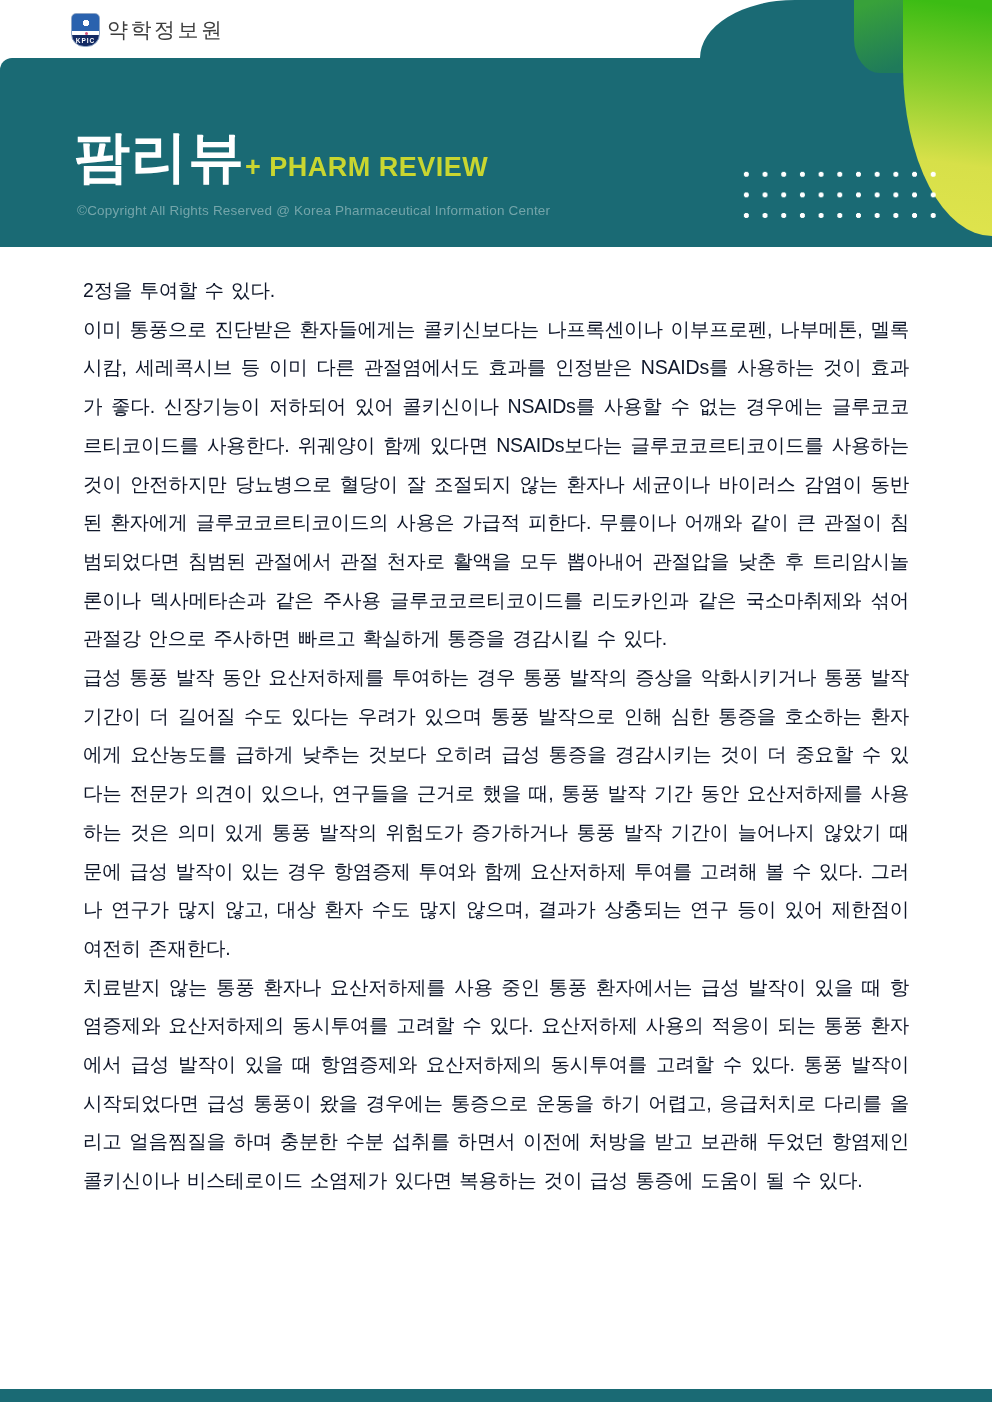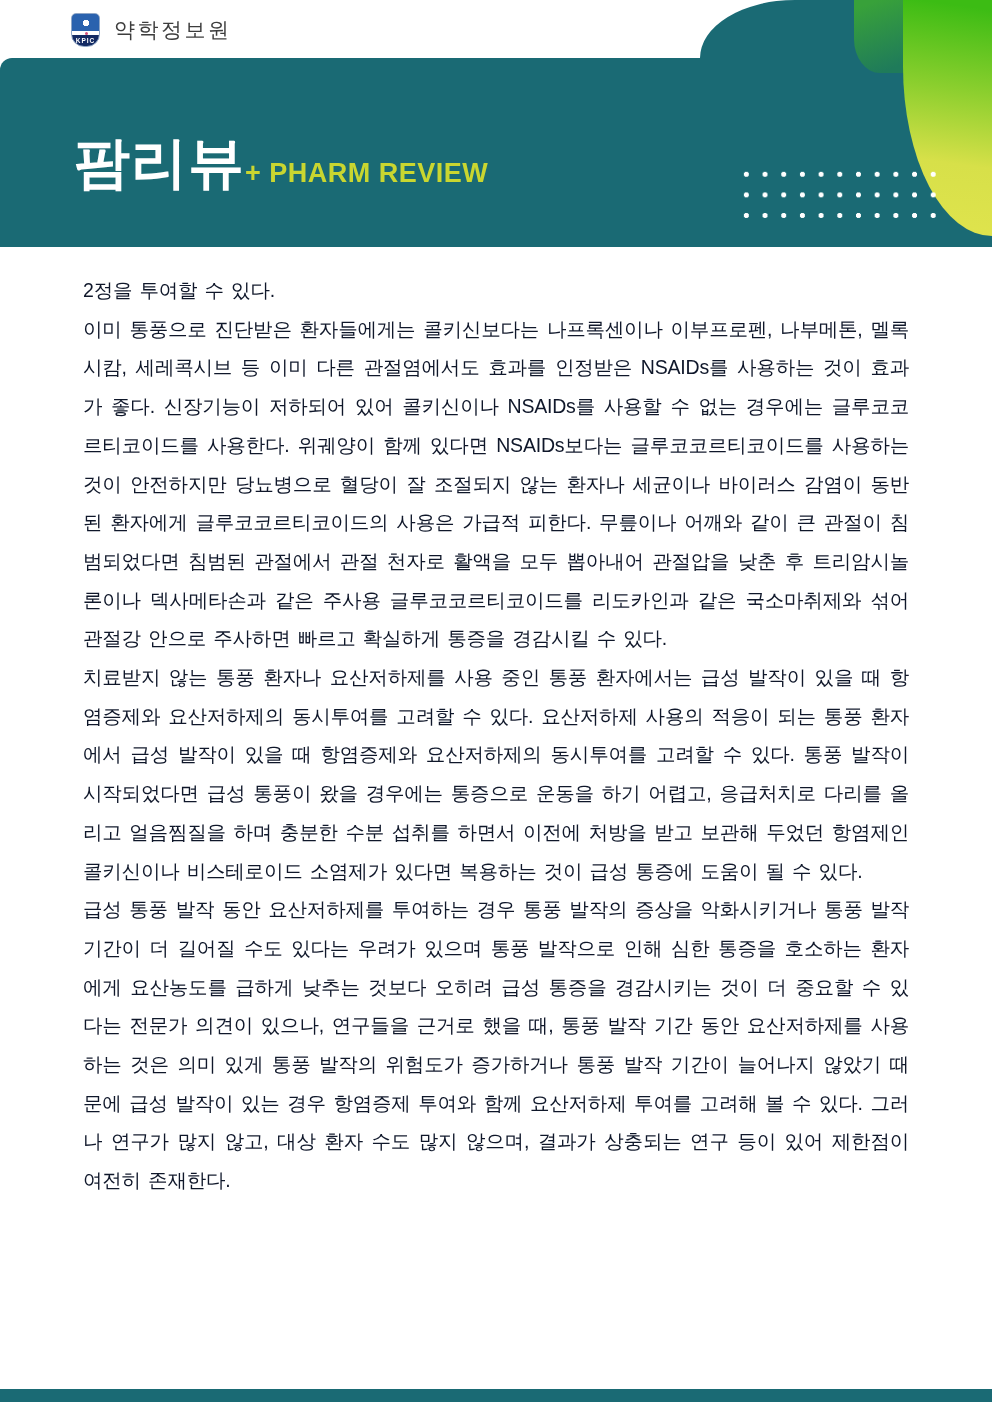--- a/index.html
+++ b/index.html
@@ -2,21 +2,21 @@
 <html><head>
 <meta charset="utf-8">
 <style>
   html,body { margin:0; padding:0; background:#ffffff; }
   .page {
     position:relative; width:992px; height:1403px; background:#ffffff;
     overflow:hidden; font-family:"Liberation Sans","DejaVu Sans",sans-serif;
   }
 
   
-  .logo-row { position:absolute; top:13px; left:71px; display:flex; align-items:center; gap:14px; }
+  .logo-row { position:absolute; top:13px; left:71px; display:flex; align-items:center; gap:7px; }
   .shield {
     position:relative; width:29px; height:34px; box-sizing:border-box;
     border:1px solid #8fa6c6; border-radius:5px 5px 13px 13px;
     background:linear-gradient(180deg,#2a62ae 0%,#2a62ae 52%,#ffffff 52%,#ffffff 66%,#132a63 66%);
   }
   .shield::before { 
     content:""; position:absolute; top:4px; left:9px; width:10px; height:10px;
     background:radial-gradient(circle,#ffffff 0 3px, rgba(255,255,255,0) 3.4px);
   }
   .shield::after { 
@@ -46,21 +46,21 @@
   .green-blob {
     position:absolute; left:903px; top:-58px; width:89px; height:236px;
     background:linear-gradient(188deg,#3cbc14 4%,#8ccf2e 38%,#d7e049 68%,#e0e44d 100%);
     border-bottom-left-radius:89px 170px;
   }
   .dot-grid {
     position:absolute; left:737px; top:106px; width:204px; height:62px;
     background-image:radial-gradient(circle,#ffffff 2.2px,rgba(255,255,255,0) 2.9px);
     background-size:18.7px 20.6px; background-position:0 0;
   }
-  .brand { position:absolute; left:74px; top:74px; display:flex; align-items:baseline; }
+  .brand { position:absolute; left:74px; top:68px; display:flex; align-items:baseline; }
   .brand-title { font-size:56px; font-weight:800; color:#ffffff; line-height:1.1; letter-spacing:1px; }
   .brand-subtitle { font-size:27px; font-weight:600; color:#c9d630; letter-spacing:0.5px; }
   .copyright { position:absolute; left:77px; top:145px; font-size:13.5px; color:#74a5aa; letter-spacing:0.2px; }
 
   
   .content {
     position:absolute; left:83px; top:271px; width:826px;
     font-size:19.5px; line-height:38.7px; color:#0f172a;
     text-align:justify; letter-spacing:-0.2px; word-spacing:2px;
   }
@@ -85,25 +85,26 @@
   <div class="banner">
     <div class="banner-hump"></div>
     <div class="dark-green-shape"></div>
     <div class="green-blob"></div>
     <div class="dot-grid"></div>
 
     <div class="brand">
       <span class="brand-title">팜리뷰</span>
       <span class="brand-subtitle">+ PHARM REVIEW</span>
     </div>
+    <div class="copyright">©Copyright All Rights Reserved @ Korea Pharmaceutical Information Center</div>
   </div>
 
   <div class="content">
     <p>2정을 투여할 수 있다.</p>
     <p>이미 통풍으로 진단받은 환자들에게는 콜키신보다는 나프록센이나 이부프로펜, 나부메톤, 멜록시캄, 세레콕시브 등 이미 다른 관절염에서도 효과를 인정받은 NSAIDs를 사용하는 것이 효과가 좋다. 신장기능이 저하되어 있어 콜키신이나 NSAIDs를 사용할 수 없는 경우에는 글루코코르티코이드를 사용한다. 위궤양이 함께 있다면 NSAIDs보다는 글루코코르티코이드를 사용하는 것이 안전하지만 당뇨병으로 혈당이 잘 조절되지 않는 환자나 세균이나 바이러스 감염이 동반된 환자에게 글루코코르티코이드의 사용은 가급적 피한다. 무릎이나 어깨와 같이 큰 관절이 침범되었다면 침범된 관절에서 관절 천자로 활액을 모두 뽑아내어 관절압을 낮춘 후 트리암시놀론이나 덱사메타손과 같은 주사용 글루코코르티코이드를 리도카인과 같은 국소마취제와 섞어 관절강 안으로 주사하면 빠르고 확실하게 통증을 경감시킬 수 있다.</p>
+    <p>급성 통풍 발작 동안 요산저하제를 투여하는 경우 통풍 발작의 증상을 악화시키거나 통풍 발작 기간이 더 길어질 수도 있다는 우려가 있으며 통풍 발작으로 인해 심한 통증을 호소하는 환자에게 요산농도를 급하게 낮추는 것보다 오히려 급성 통증을 경감시키는 것이 더 중요할 수 있다는 전문가 의견이 있으나, 연구들을 근거로 했을 때, 통풍 발작 기간 동안 요산저하제를 사용하는 것은 의미 있게 통풍 발작의 위험도가 증가하거나 통풍 발작 기간이 늘어나지 않았기 때문에 급성 발작이 있는 경우 항염증제 투여와 함께 요산저하제 투여를 고려해 볼 수 있다. 그러나 연구가 많지 않고, 대상 환자 수도 많지 않으며, 결과가 상충되는 연구 등이 있어 제한점이 여전히 존재한다.</p>
     <p>치료받지 않는 통풍 환자나 요산저하제를 사용 중인 통풍 환자에서는 급성 발작이 있을 때 항염증제와 요산저하제의 동시투여를 고려할 수 있다. 요산저하제 사용의 적응이 되는 통풍 환자에서 급성 발작이 있을 때 항염증제와 요산저하제의 동시투여를 고려할 수 있다. 통풍 발작이 시작되었다면 급성 통풍이 왔을 경우에는 통증으로 운동을 하기 어렵고, 응급처치로 다리를 올리고 얼음찜질을 하며 충분한 수분 섭취를 하면서 이전에 처방을 받고 보관해 두었던 항염제인 콜키신이나 비스테로이드 소염제가 있다면 복용하는 것이 급성 통증에 도움이 될 수 있다.</p>
-    <p>급성 통풍 발작 동안 요산저하제를 투여하는 경우 통풍 발작의 증상을 악화시키거나 통풍 발작 기간이 더 길어질 수도 있다는 우려가 있으며 통풍 발작으로 인해 심한 통증을 호소하는 환자에게 요산농도를 급하게 낮추는 것보다 오히려 급성 통증을 경감시키는 것이 더 중요할 수 있다는 전문가 의견이 있으나, 연구들을 근거로 했을 때, 통풍 발작 기간 동안 요산저하제를 사용하는 것은 의미 있게 통풍 발작의 위험도가 증가하거나 통풍 발작 기간이 늘어나지 않았기 때문에 급성 발작이 있는 경우 항염증제 투여와 함께 요산저하제 투여를 고려해 볼 수 있다. 그러나 연구가 많지 않고, 대상 환자 수도 많지 않으며, 결과가 상충되는 연구 등이 있어 제한점이 여전히 존재한다.</p>
   </div>
 
   <div class="page-num">14</div>
   <div class="footer-bar"></div>
 
 </div>
 
 </body></html>

